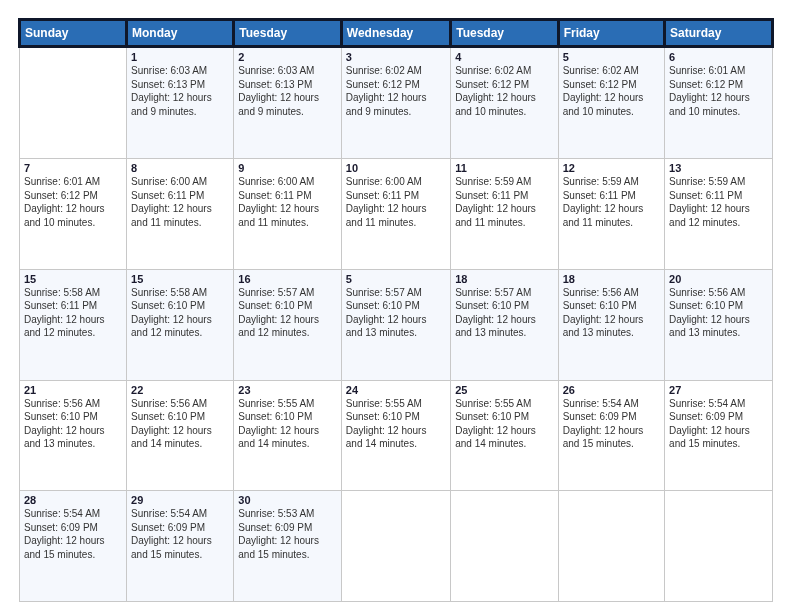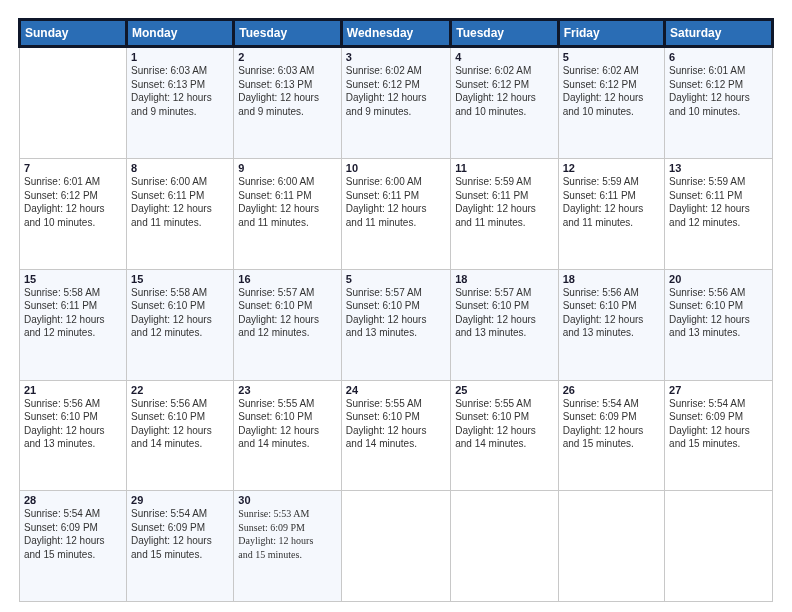--- a/index.html
+++ b/index.html
@@ -316,21 +316,21 @@
           </td>
           <td>
             <span class="day-number">29</span>
             <div class="day-info" style="white-space: pre-line;">Sunrise: 5:54 AM
 Sunset: 6:09 PM
 Daylight: 12 hours
 and 15 minutes.</div>
           </td>
           <td>
             <span class="day-number">30</span>
-            <div class="day-info" style="white-space: pre-line; font-family: Liberation Serif, serif;">Sunrise: 5:53 AM
+            <div class="day-info" style="white-space: pre-line;">Sunrise: 5:53 AM
 Sunset: 6:09 PM
 Daylight: 12 hours
 and 15 minutes.</div>
           </td>
           <td class="empty-cell"></td>
           <td class="empty-cell"></td>
           <td class="empty-cell"></td>
           <td class="empty-cell"></td>
         </tr>
       </tbody>

